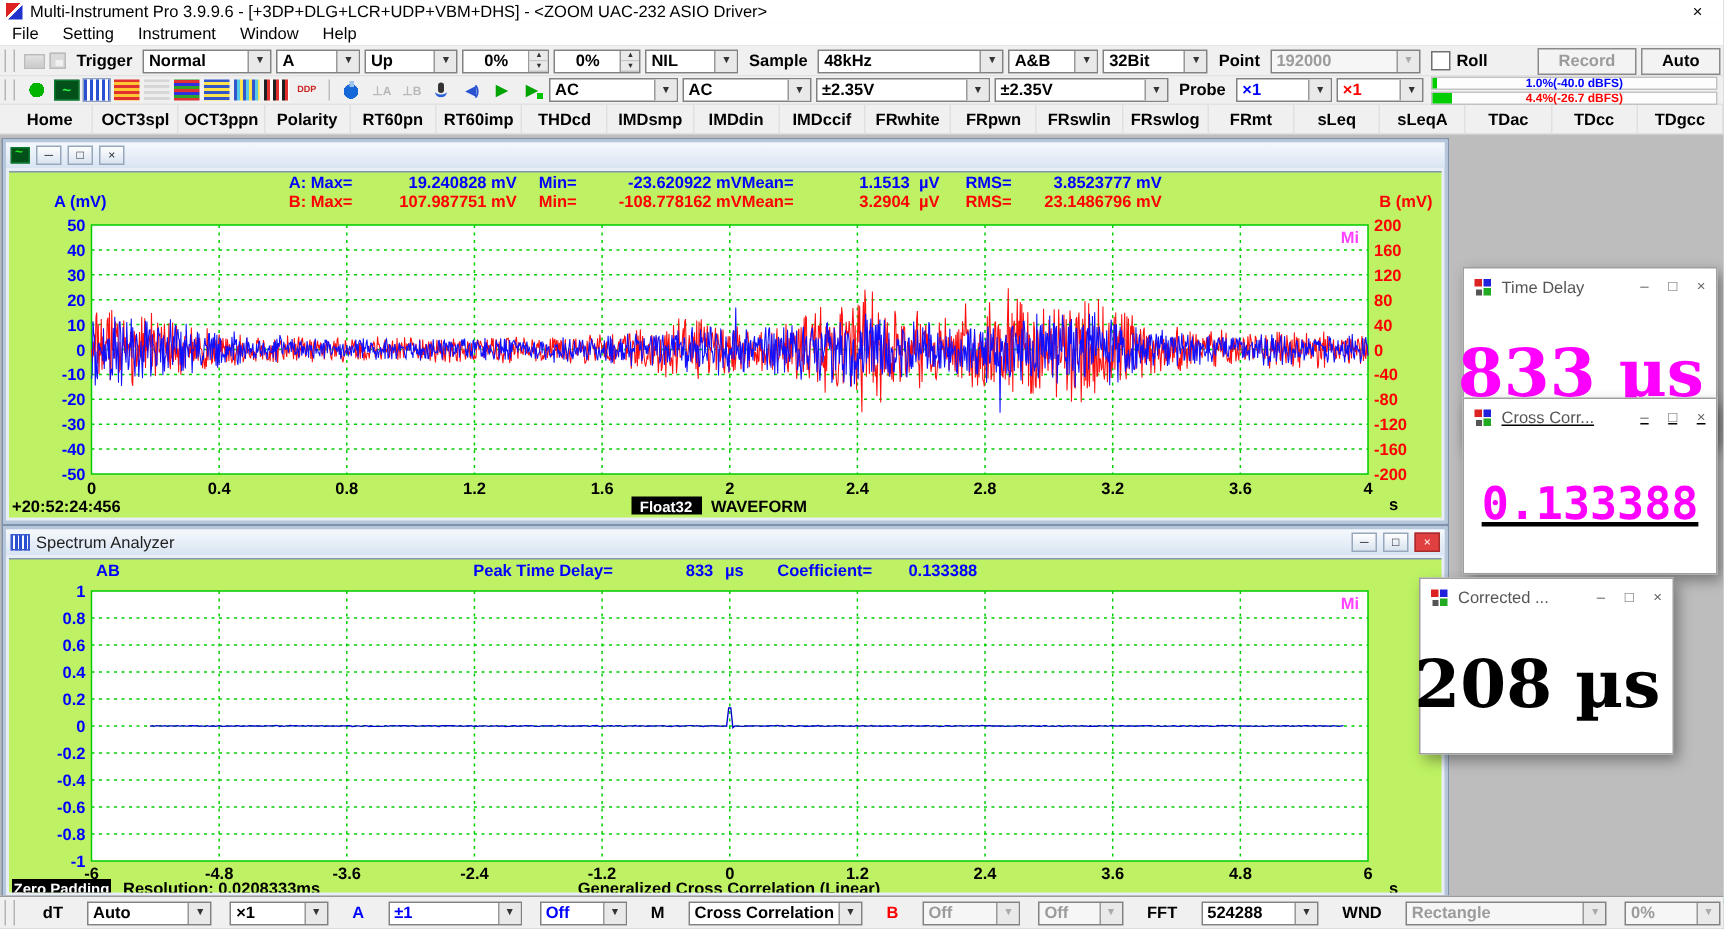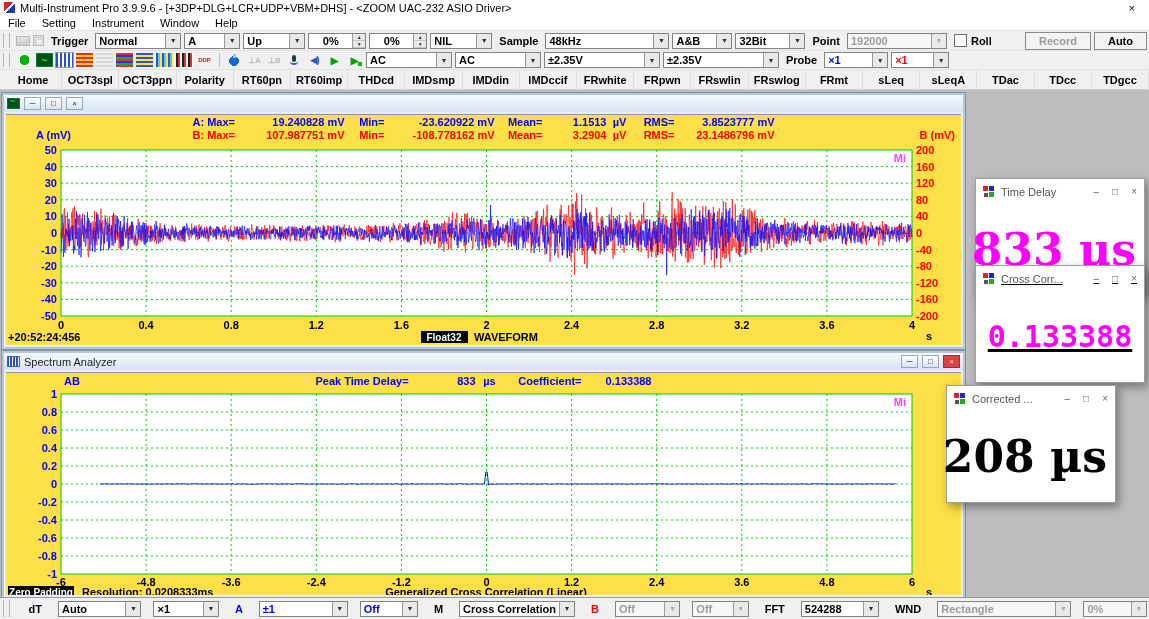--- a/index.html
+++ b/index.html
@@ -82,30 +82,30 @@
   .mdi{position:absolute;background:#e8eef7;border:2px solid #b7c7db;box-shadow:0 0 0 1px #7e93ab;box-sizing:border-box;}
   .mtitle{height:17px;display:flex;align-items:center;gap:4px;padding:0 3px;
           background:linear-gradient(#f5f9fd,#d9e4f2);font-size:11px;}
   .mtitle .wt{flex:1;color:#222;}
   .wbtn{width:17px;height:13px;border:1px solid #98a8bc;background:linear-gradient(#fefefe,#d9e3ef);
         display:flex;align-items:center;justify-content:center;font-size:8px;color:#223;box-sizing:border-box;}
   .wbtn.red{background:#e04040;border-color:#a92c2c;color:#fff;}
   .scope-ic{width:13px;height:11px;background:#04501a;box-shadow:inset 0 0 0 1px #0a7a30;position:relative;}
   .scope-ic::after{content:"~";color:#2e2;position:absolute;left:3px;top:-2px;font-size:9px;font-weight:bold;}
   .spec-ic{width:13px;height:11px;background:repeating-linear-gradient(90deg,#2a4fd0 0 2px,#fff 2px 3px);box-shadow:inset 0 0 0 1px #3b5bd0;}
-  .mbody{position:absolute;left:2px;right:2px;top:19px;bottom:2px;background:#fde047;border-top:1px solid #8296ac;overflow:hidden;}
+  .mbody{position:absolute;left:2px;right:2px;top:19px;bottom:2px;background:#bef264;border-top:1px solid #8296ac;overflow:hidden;}
   
   .statrow{position:absolute;left:0;right:0;height:13px;display:flex;justify-content:center;
            font-weight:bold;font-size:11px;white-space:pre;}
   .statrow span{display:inline-block;}
   .s-pre{width:52px;}
   .s-num1{width:100px;text-align:right;}
   .s-lab{width:40px;text-align:right;}
   .s-num2{width:110px;text-align:right;}
-  .s-lab2{width:48px;text-align:right;}
+  .s-lab2{width:48px;text-align:left;}
   .s-num3{width:64px;text-align:right;}
   .s-unit{width:26px;text-align:center;}
   .s-lab3{width:42px;text-align:right;}
   .s-num4{width:100px;text-align:right;}
   .axlab{position:absolute;font-weight:bold;font-size:11px;}
   .plotwrap{position:absolute;left:0;}
   svg{display:block;}
   
   .panel{position:absolute;width:168px;background:#fff;border:1px solid #9e9e9e;
          box-shadow:3px 4px 9px rgba(0,0,0,.38);}
@@ -235,20 +235,30 @@
       <span class="ca">▼</span>
     </div>
     <span class="tlabel">Probe</span>
     <div class="combo" style="width: 64px;">
       <span class="cv" style="color: rgb(0, 0, 255);">×1</span>
       <span class="ca">▼</span>
     </div>
     <div class="combo" style="width: 58px;">
       <span class="cv" style="color: rgb(255, 0, 0);">×1</span>
       <span class="ca">▼</span>
+    </div>
+    <div class="meter">
+      <div class="mrow">
+        <div class="mbar" style="width: 3px;"></div>
+        <div class="mtext" style="color: rgb(0, 0, 255);">1.0%(-40.0 dBFS)</div>
+      </div>
+      <div class="mrow">
+        <div class="mbar" style="width: 13.2px;"></div>
+        <div class="mtext" style="color: rgb(255, 0, 0);">4.4%(-26.7 dBFS)</div>
+      </div>
     </div>
   </div>
 <div id="tabbar">
     <div class="tab">Home</div>
     <div class="tab">OCT3spl</div>
     <div class="tab">OCT3ppn</div>
     <div class="tab">Polarity</div>
     <div class="tab">RT60pn</div>
     <div class="tab">RT60imp</div>
     <div class="tab">THDcd</div>

